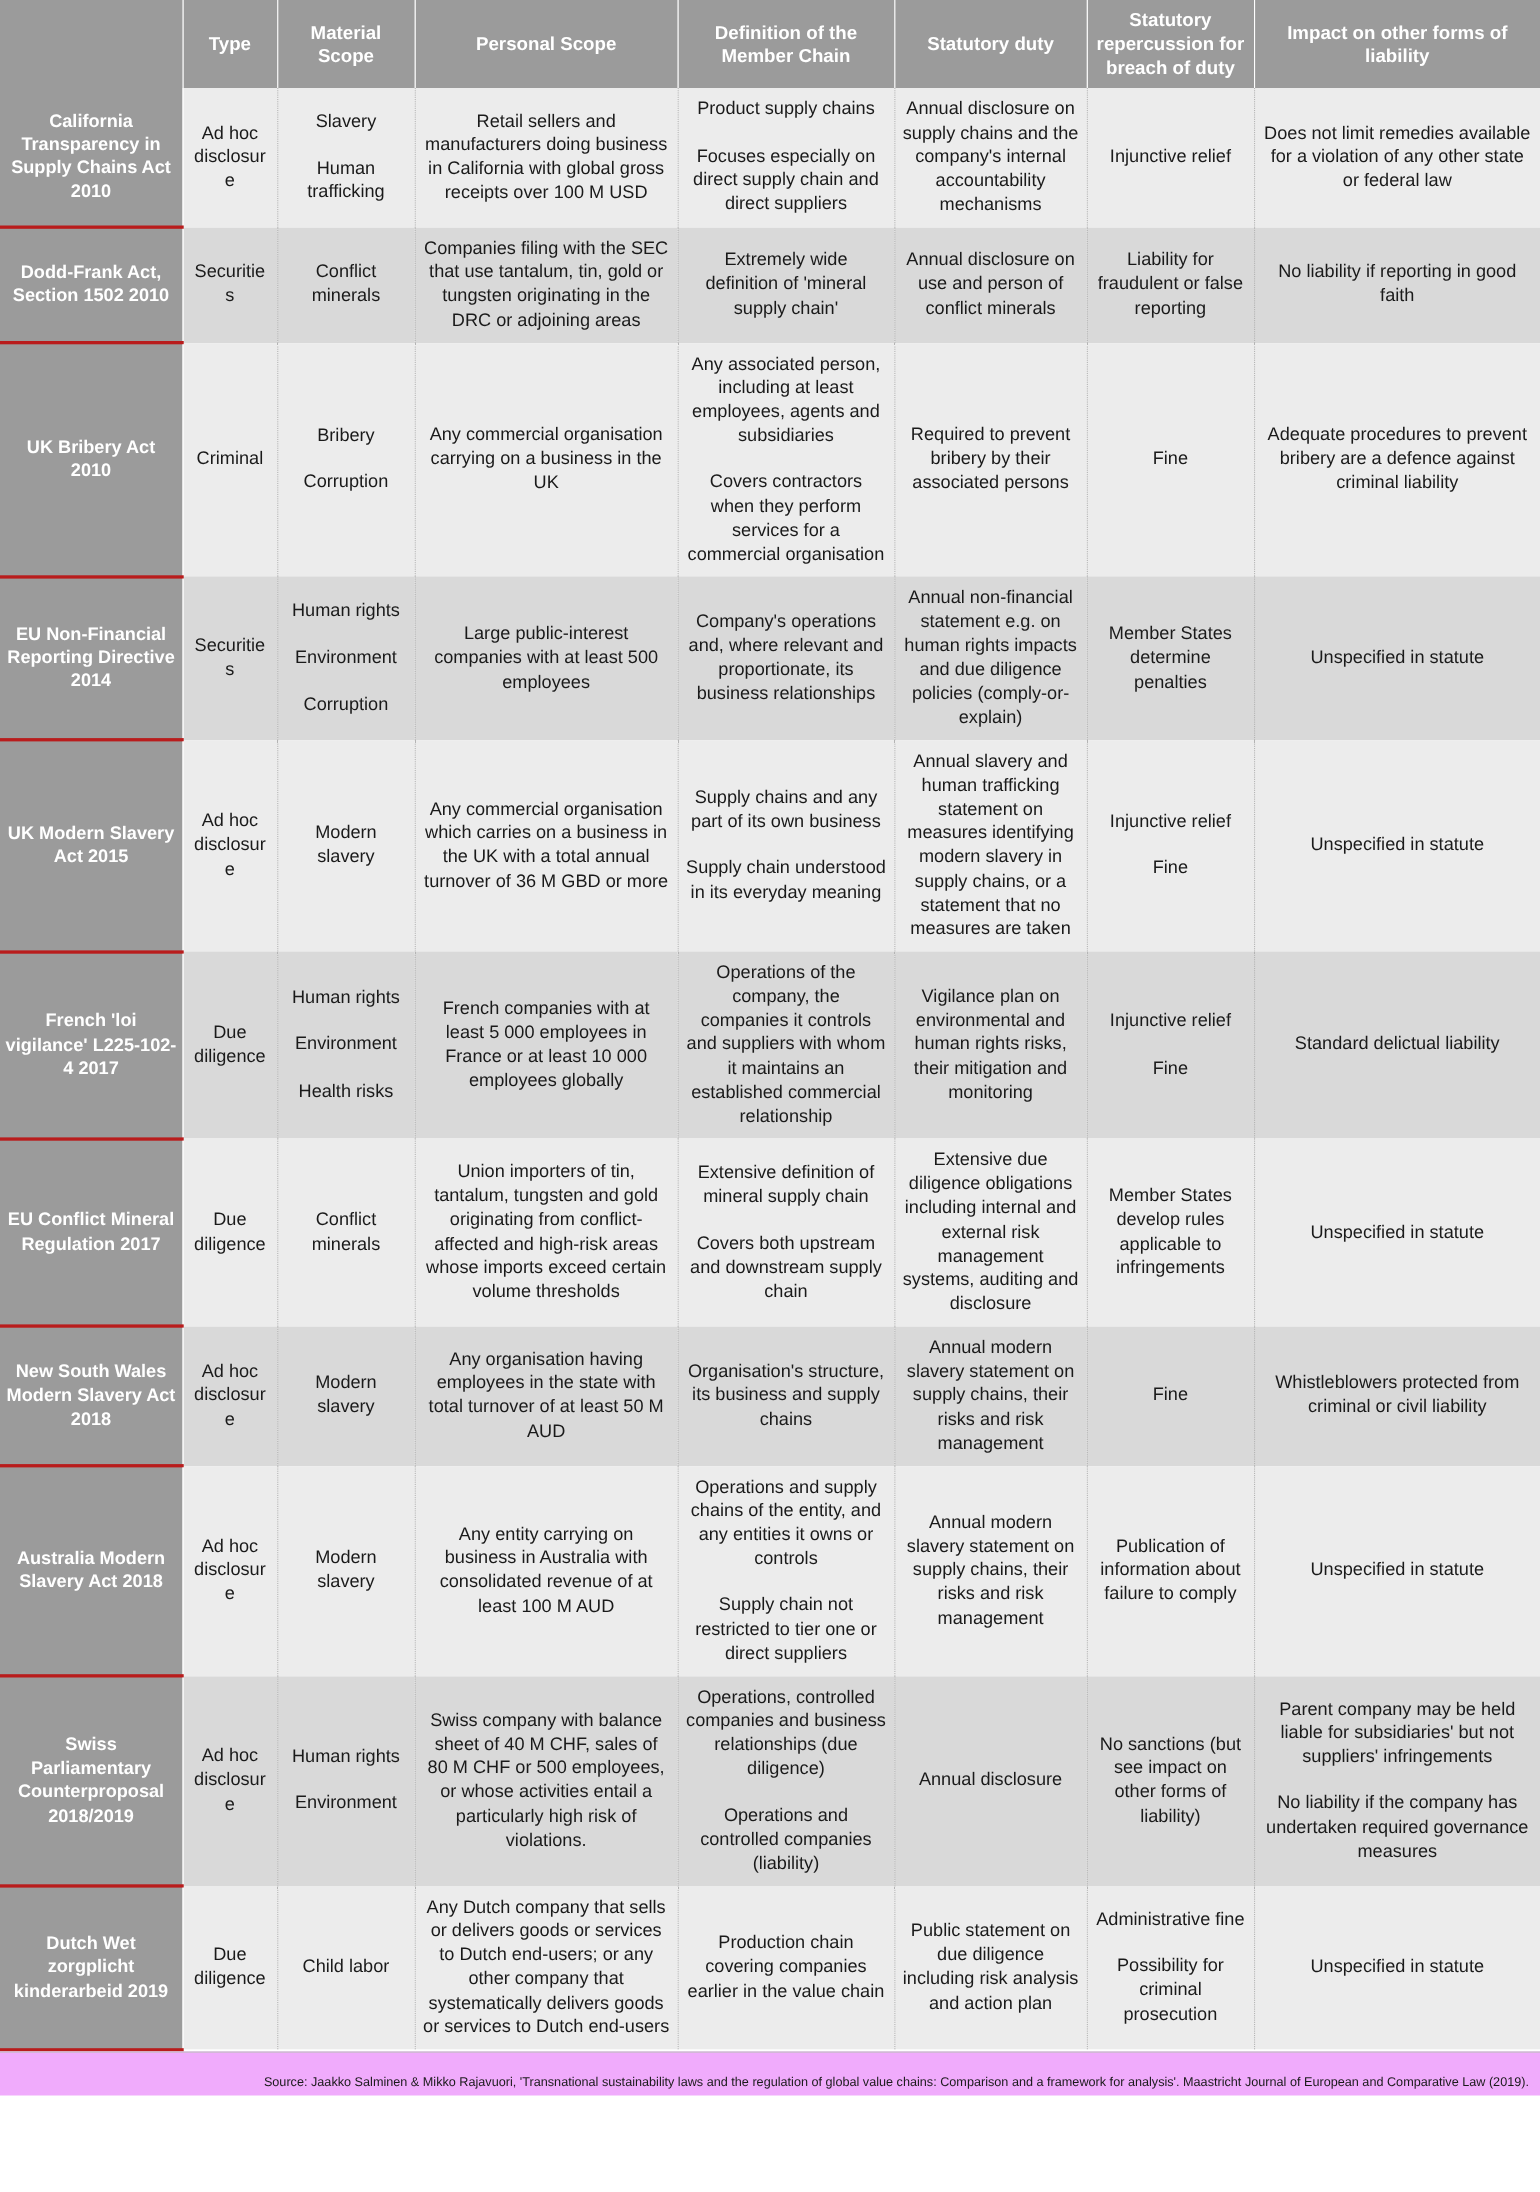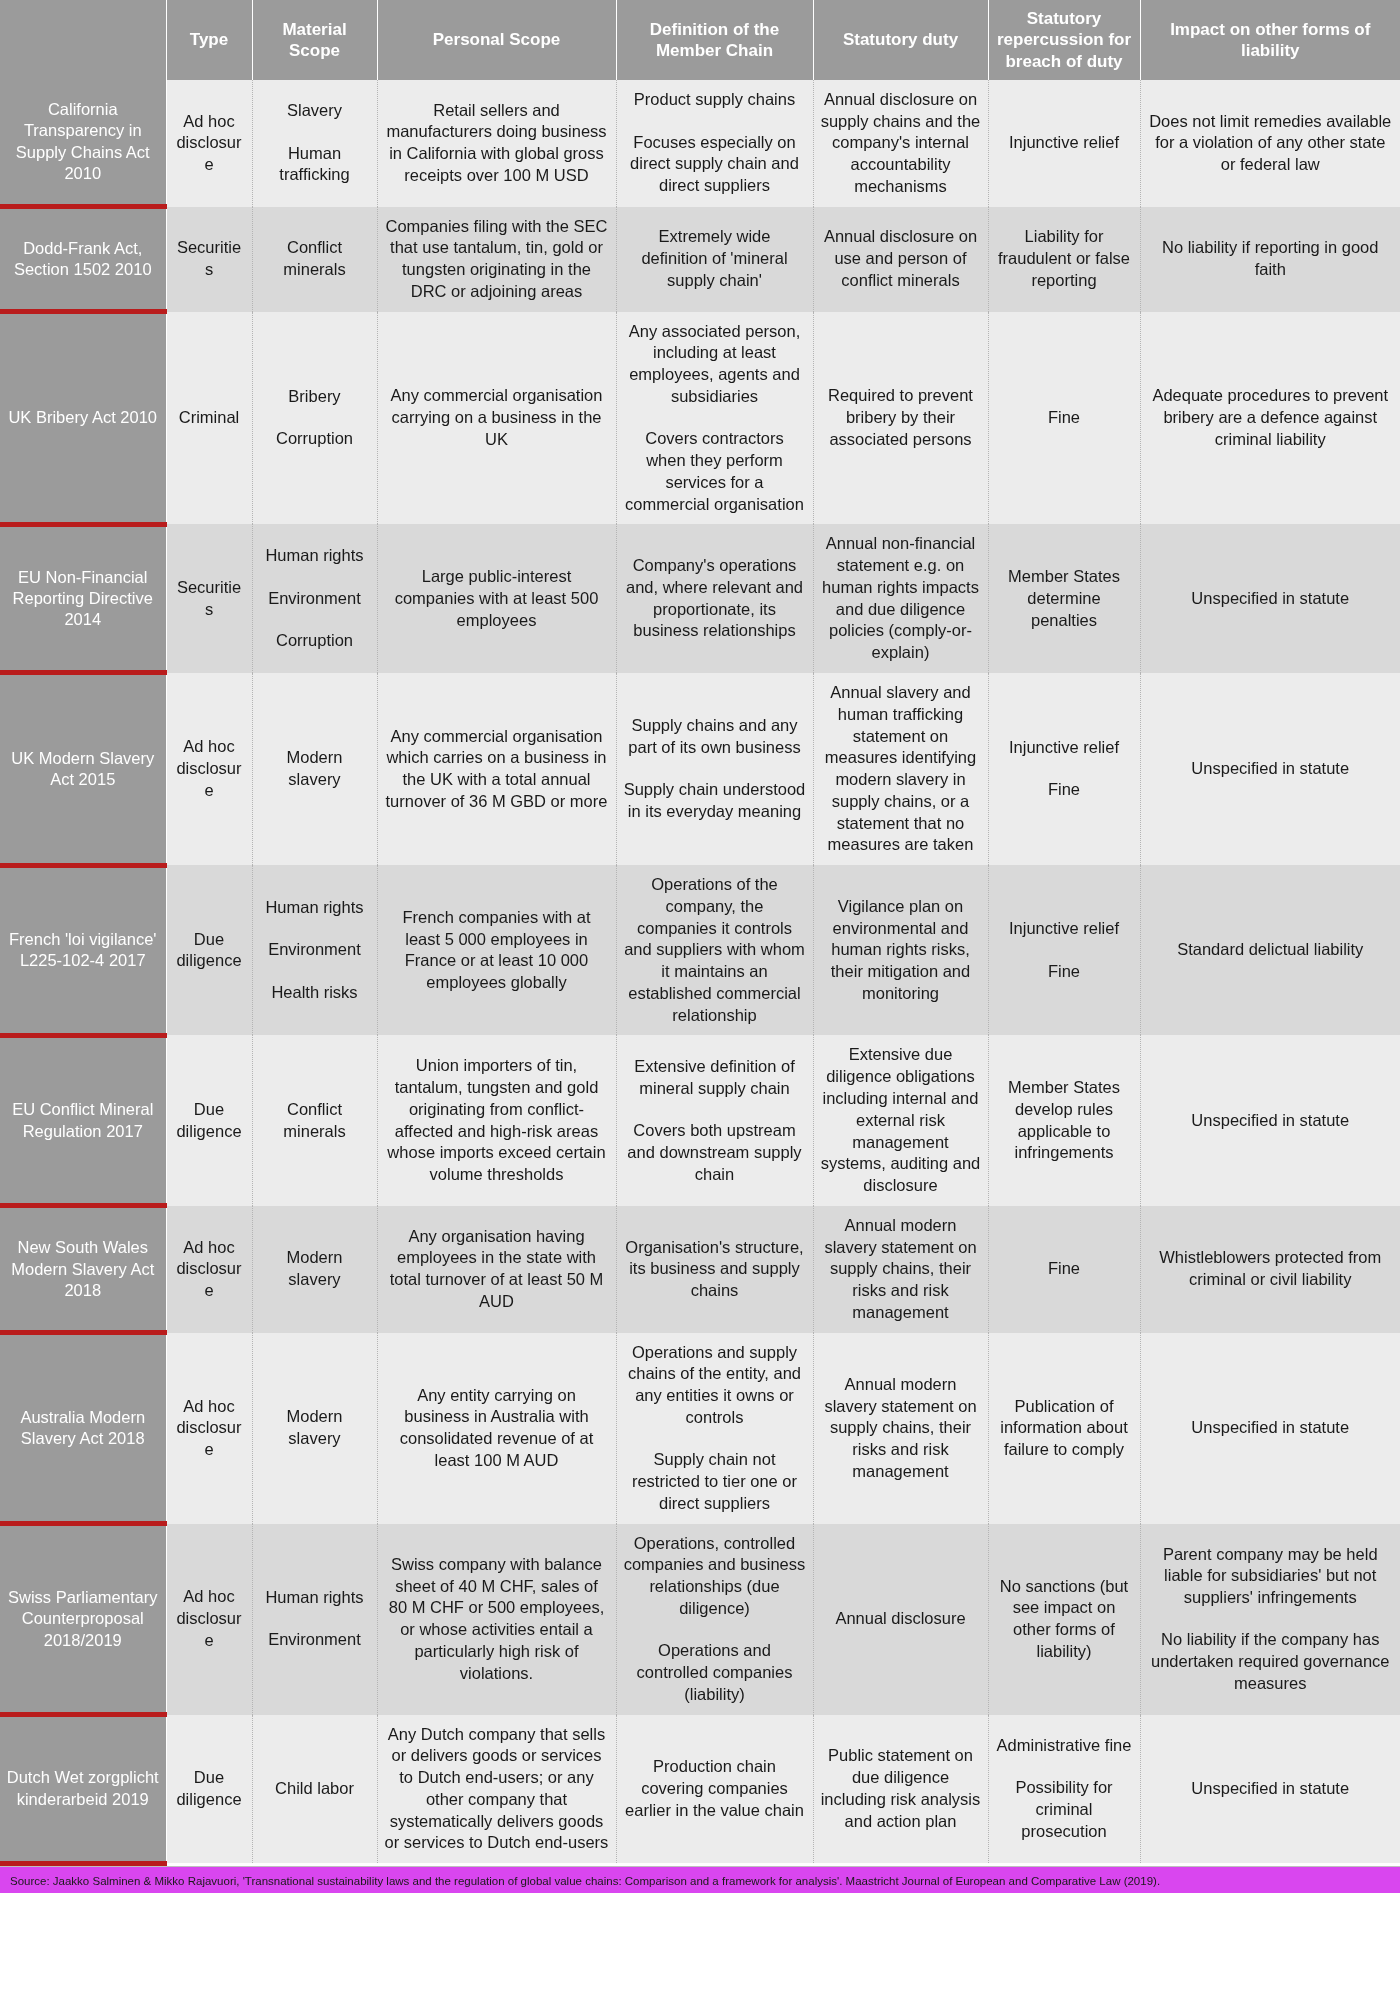--- a/index.html
+++ b/index.html
@@ -48,26 +48,26 @@
   thead th.corner {
     background: #9b9b9b;
     border-right: 1px solid #ffffff;
   }
   thead th:last-child { border-right: none; margin-left: 28px; }
 
   tbody th.rowhead {
     background: #9b9b9b;
     color: #ffffff;
     font-size: 16.5px;
-    font-weight: normal;
+    font-weight: bold;
     text-align: center;
     vertical-align: middle;
     padding: 6px 5px;
     line-height: 1.3;
-    border-bottom: 5px solid #b91c1c;
+    border-bottom: 3px solid #b91c1c;
     border-right: 1px solid #ffffff;
   }
   tbody td {
     font-size: 16.5px;
     color: #1a1a1a;
     text-align: center;
     vertical-align: middle;
     padding: 9px 7px;
     line-height: 1.32;
     border-right: 1px dotted #b4b4b4;
@@ -76,27 +76,27 @@
   tbody td:last-child { border-right: none; }
   tbody tr.band-a td { background: #ececec; }
   tbody tr.band-b td { background: #d9d9d9; }
 
   .stack { display: block; }
   .stack .seg { display: block; }
   .stack .seg + .seg { margin-top: 1.25em; }
 
   .footer-src {
     width: 1400px;
-    text-align: left;
+    text-align: right;
     font-size: 11.5px;
     color: #1a1a1a;
-    padding: 7px 10px 4px 10px;
+    padding: 20px 10px 4px 10px;
     box-sizing: border-box;
     border-top: 1px solid #bfbfbf;
-    background: #d946ef;
+    background: #f0abfc;
     line-height: 1.3;
   }
 </style>
 </head>
 <body>
 
 <div id="sheet">
 
   <table class="cmp">
     <colgroup>

